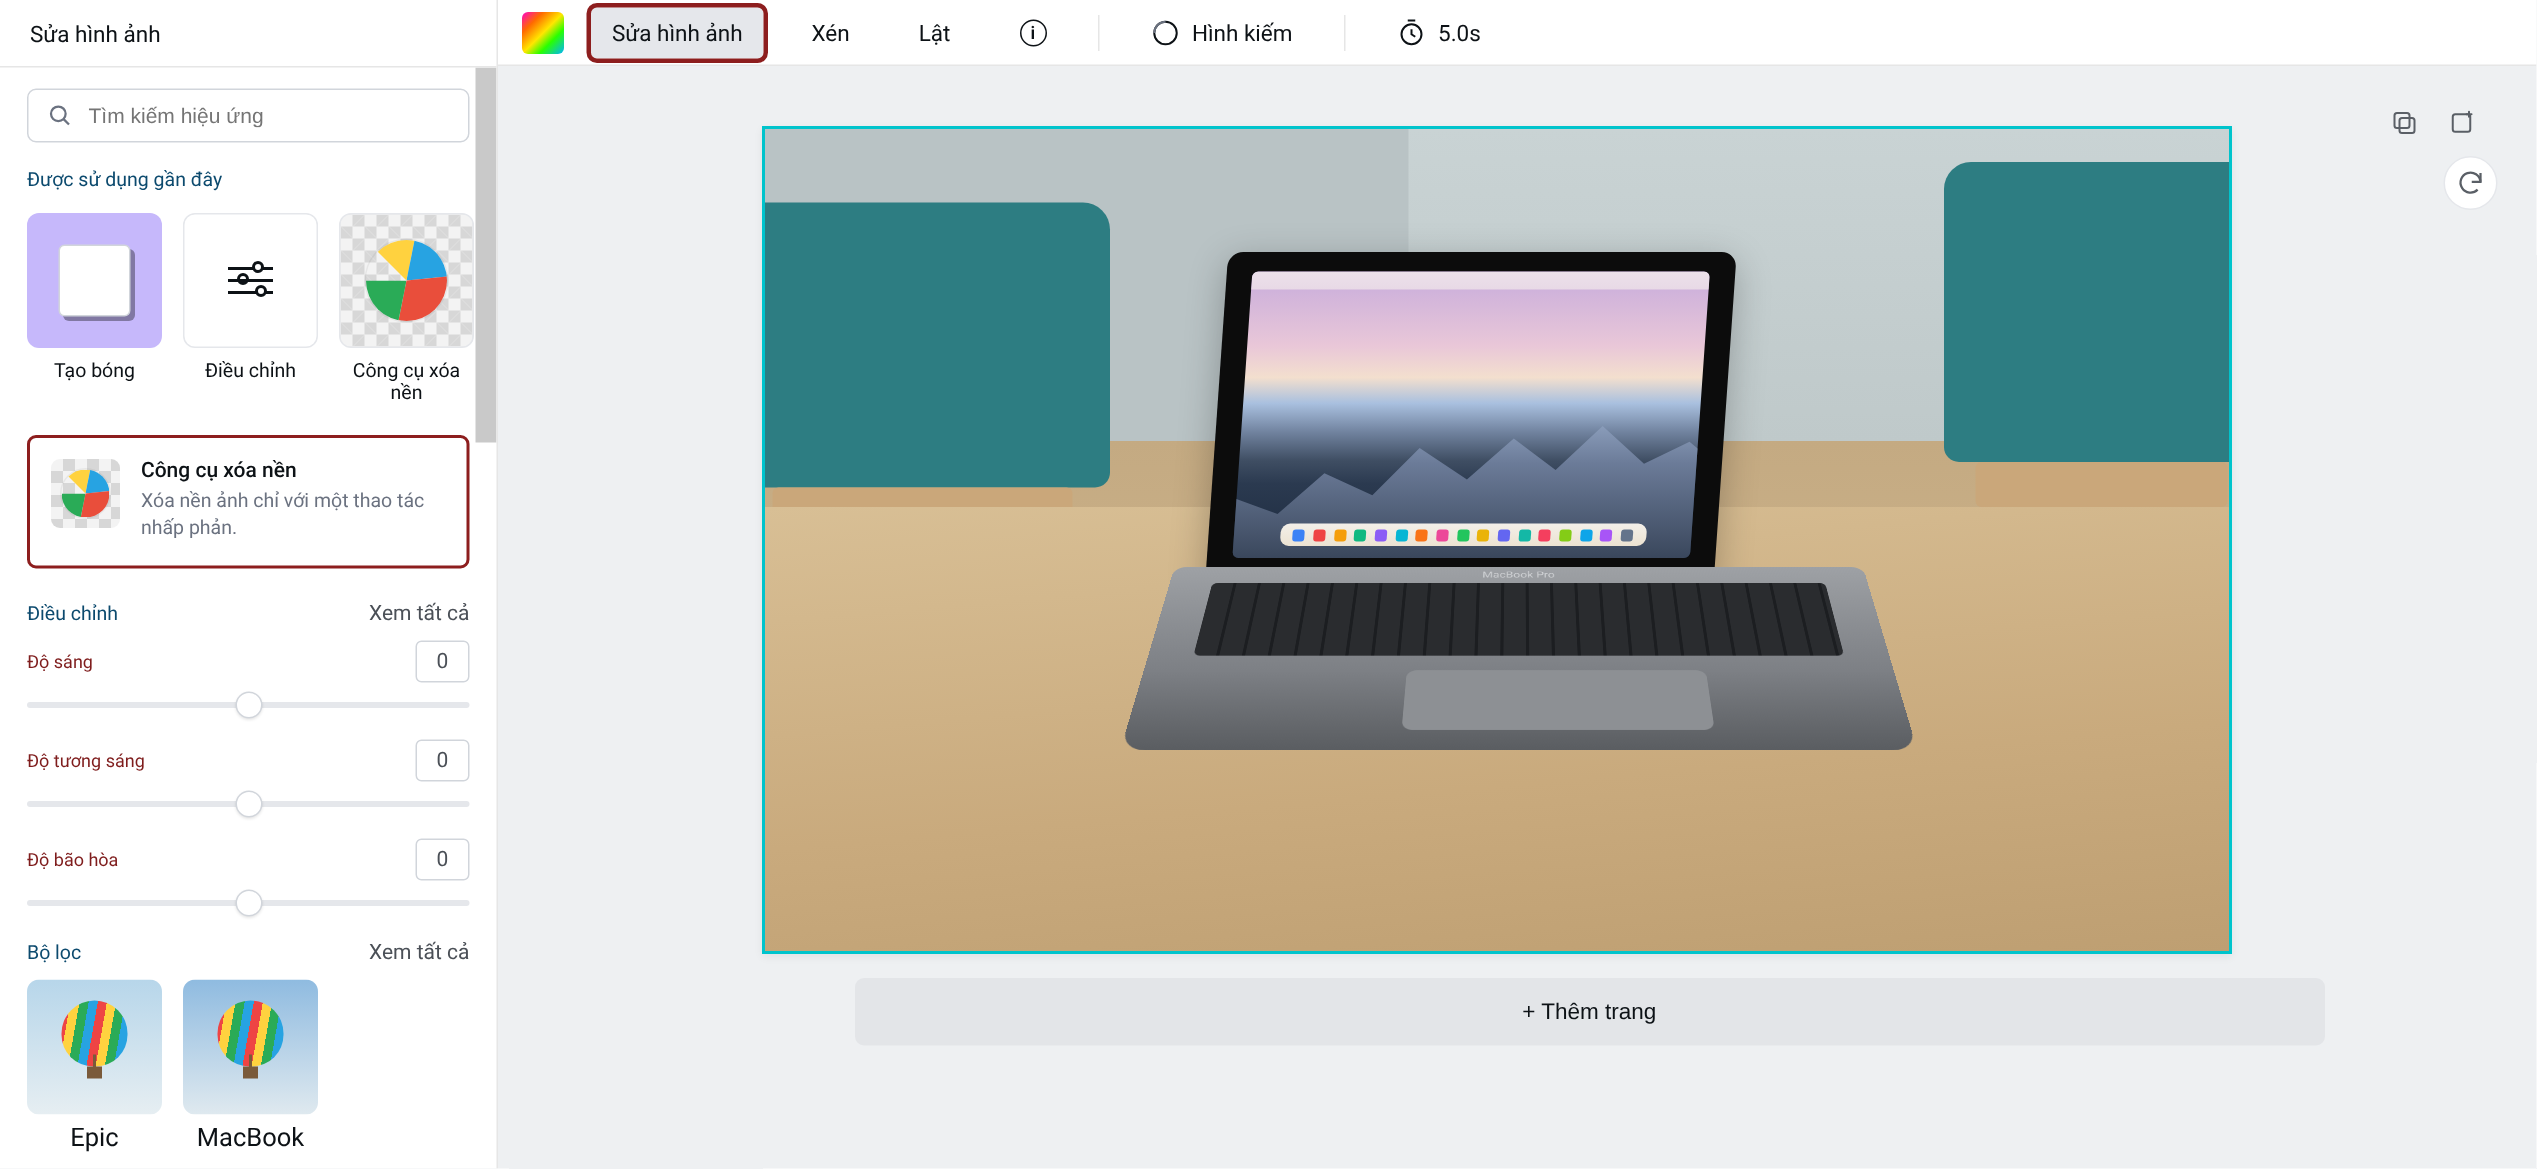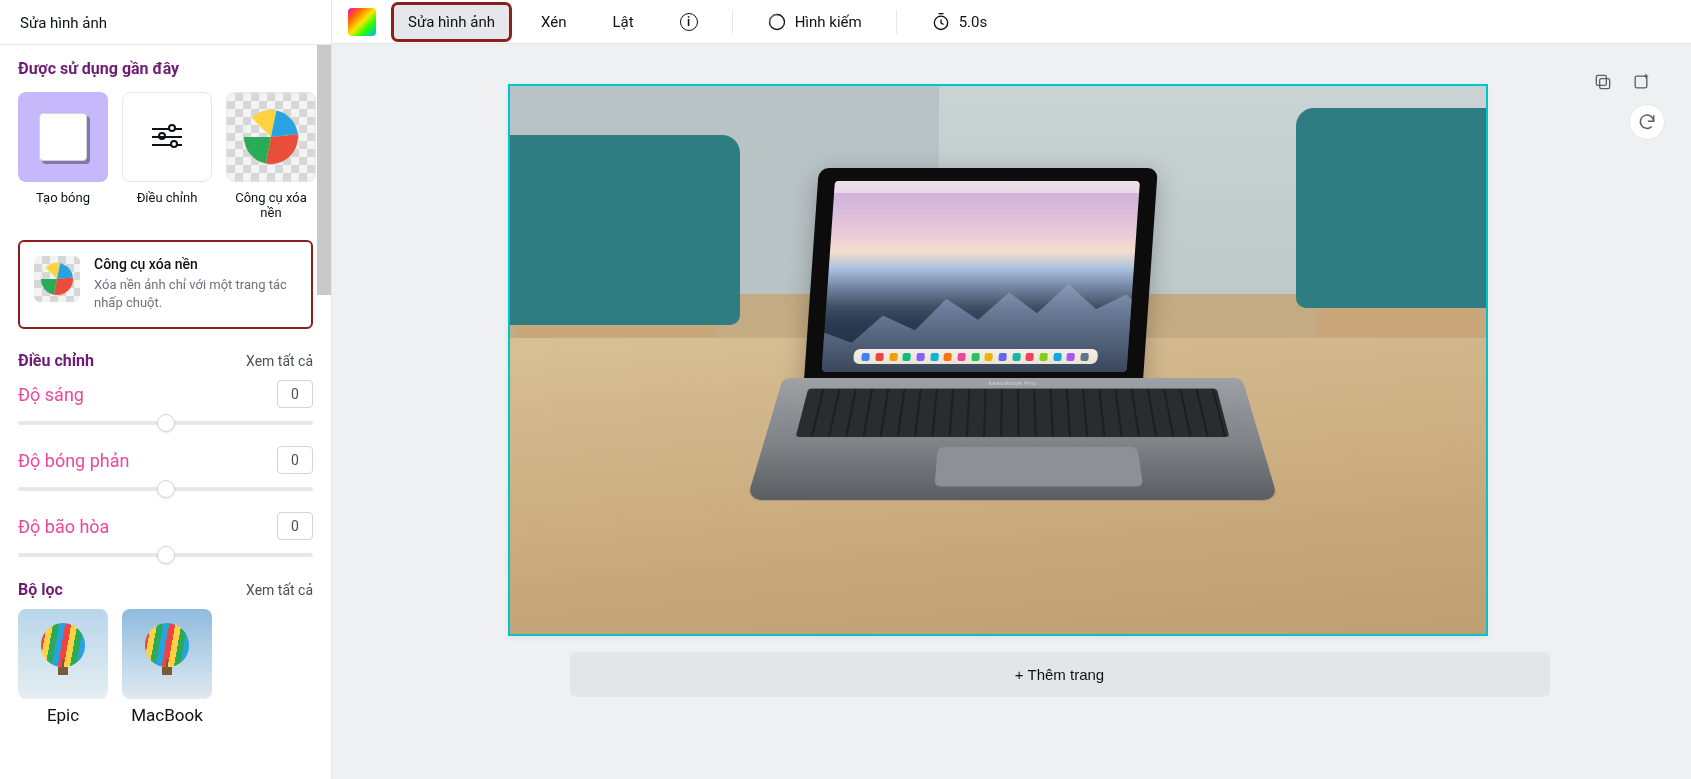--- a/index.html
+++ b/index.html
@@ -5,21 +5,21 @@
   * { box-sizing: border-box; margin: 0; padding: 0; }
   body { font-family: -apple-system, BlinkMacSystemFont, "Segoe UI", Roboto, Arial, sans-serif; font-size: 14px; color: #0d1216; background: #fff; overflow: hidden; }
   .app { display: flex; height: 779px; width: 1691px; }
   
   .sidebar { width: 332px; display: flex; flex-direction: column; border-right: 1px solid #e6e6e6; }
   .sidebar-title { padding: 14px 20px 12px; font-size: 15px; font-weight: 400; color: #0d1216; border-bottom: 1px solid #e6e6e6; }
   .sidebar-content { flex: 1; overflow-y: auto; padding: 14px 18px 0 18px; position: relative; }
   .search-wrap { display:flex; align-items:center; gap:10px; border:1px solid #d1d5db; border-radius:6px; padding:8px 12px; margin-bottom:18px; }
   .search-wrap svg { flex:0 0 auto; }
   .search-input { flex:1; border:none; outline:none; font-size:14px; color:#6b7280; background:transparent; }
-  .section-head { font-size:16px; font-weight:700; margin-bottom:14px; color:#701a75; }
+  .section-head { font-size:13px; font-weight:400; margin-bottom:14px; color:#0c4a6e; }
   .section-row { display:flex; align-items:center; justify-content:space-between; margin-bottom:10px;}
   .see-all { font-size:14px; color:#4b5057; cursor:pointer;}
   .recent-row { display:flex; gap:14px; margin-bottom:20px;}
   .recent-item { width:90px; text-align:center; cursor:pointer;}
   .recent-thumb { width:90px; height:90px; border-radius:8px; display:flex; align-items:center; justify-content:center; background:#fff; border:1px solid #e5e7eb;}
   .recent-thumb.purple{ background:#c6b8fb; border:none;}
   .recent-thumb .inner-sq{ width:48px; height:48px; background:#fff; border:1px solid #d1d5db; border-radius:4px; box-shadow:3px 3px 0 rgba(0,0,0,0.35);}
   .sliders-icon{ width:30px; height:30px; position:relative;}
   .sliders-icon::before,.sliders-icon::after{content:"";position:absolute;left:0;right:0;height:2px;background:#0d1216;}
   .sliders-icon::before{top:6px;} .sliders-icon::after{top:14px;}
@@ -42,21 +42,21 @@
   .beach-ball .s3{ background:#e94e3b; clip-path: polygon(50% 50%, 100% 45%, 100% 100%, 40% 100%);}
   .beach-ball .s4{ background:#2aab57; clip-path: polygon(50% 50%, 40% 100%, 0 100%, 0 50%);}
   .recent-label{ margin-top:8px; font-size:13px; color:#0d1216;}
   .bg-remover-card{ display:flex; gap:14px; align-items:flex-start; padding:14px 16px 16px 14px; border:2.5px solid #8d1e1e; border-radius:6px; margin-bottom:22px; cursor:pointer;}
   .bg-remover-card .mini-thumb{ width:46px; height:46px; border-radius:6px; flex:0 0 auto; display:flex; align-items:center; justify-content:center;}
   .bg-remover-card .mini-thumb .beach-ball{ width:34px; height:34px;}
   .bg-remover-card .t1{ font-size:14px; font-weight:500; margin-bottom:4px;}
   .bg-remover-card .t2{ font-size:13px; color:#6b7280; line-height:1.35;}
   
   .adj-row{ display:flex; justify-content:space-between; align-items:center; margin-top:6px;}
-  .adj-label{ font-size:18px; color:#ec4899;}
+  .adj-label{ font-size:12px; color:#7f1d1d;}
   .adj-val{ width:36px; height:28px; border:1px solid #d1d5db; border-radius:4px; text-align:center; font-size:14px; line-height:26px; color:#4b5057;}
   .slider-track{ position:relative; height:26px; margin:2px 0 10px 0;}
   .slider-track::before{ content:""; position:absolute; left:0; right:0; top:50%; height:4px; transform:translateY(-50%); background:#e5e7eb; border-radius:2px;}
   .slider-handle{ position:absolute; top:50%; left:50%; transform:translate(-50%,-50%); width:18px; height:18px; border-radius:50%; background:#fff; border:1px solid #d1d5db; box-shadow:0 1px 2px rgba(0,0,0,0.1);}
   
   .filters-row{ display:flex; gap:14px;}
   .filter-item{ width:90px; text-align:center; cursor:pointer;}
   .filter-thumb{ width:90px; height:90px; border-radius:8px; position:relative; overflow:hidden;}
   .sky{ position:absolute; inset:0; background:linear-gradient(#b7d6ea,#e6eef2);}
   .sky.festive{ background:linear-gradient(#8fbbe0,#dfe9ef);}
@@ -129,20 +129,27 @@
 </head>
 <body>
 
 <div class="app">
 
   <aside class="sidebar">
     <div class="sidebar-title">Sửa hình ảnh</div>
     <div class="sidebar-content">
       <div class="fake-scroll"></div>
 
+      <div class="search-wrap">
+        <svg width="18" height="18" viewBox="0 0 24 24" fill="none" stroke="#6b7280" stroke-width="2">
+            <circle cx="10.5" cy="10.5" r="6.5"></circle>
+            <line x1="20" y1="20" x2="15.2" y2="15.2"></line>
+          </svg>
+        <input class="search-input" placeholder="Tìm kiếm hiệu ứng" style="">
+      </div>
 
       <div class="section-head">Được sử dụng gần đây</div>
       <div class="recent-row">
         <div class="recent-item">
           <div class="recent-thumb purple">
               <div class="inner-sq"></div>
             </div>
           <div class="recent-label">Tạo bóng</div>
         </div>
         <div class="recent-item">
@@ -173,39 +180,39 @@
         <div class="mini-thumb trans-bg">
           <div class="beach-ball">
               <div class="seg s1"></div>
               <div class="seg s2"></div>
               <div class="seg s3"></div>
               <div class="seg s4"></div>
             </div>
         </div>
         <div>
           <div class="t1">Công cụ xóa nền</div>
-          <div class="t2">Xóa nền ảnh chỉ với một trang tác nhấp chuột.</div>
+          <div class="t2">Xóa nền ảnh chỉ với một thao tác nhấp phản.</div>
         </div>
       </div>
 
       <div class="section-row">
         <div class="section-head" style="margin-bottom:0">Điều chỉnh</div>
         <div class="see-all">Xem tất cả</div>
       </div>
 
       <div class="adj-row">
         <div class="adj-label">Độ sáng</div>
         <div class="adj-val">0</div>
       </div>
       <div class="slider-track">
           <div class="slider-handle"></div>
         </div>
 
       <div class="adj-row">
-        <div class="adj-label">Độ bóng phản</div>
+        <div class="adj-label">Độ tương sáng</div>
         <div class="adj-val">0</div>
       </div>
       <div class="slider-track">
           <div class="slider-handle"></div>
         </div>
 
       <div class="adj-row">
         <div class="adj-label">Độ bão hòa</div>
         <div class="adj-val">0</div>
       </div>

